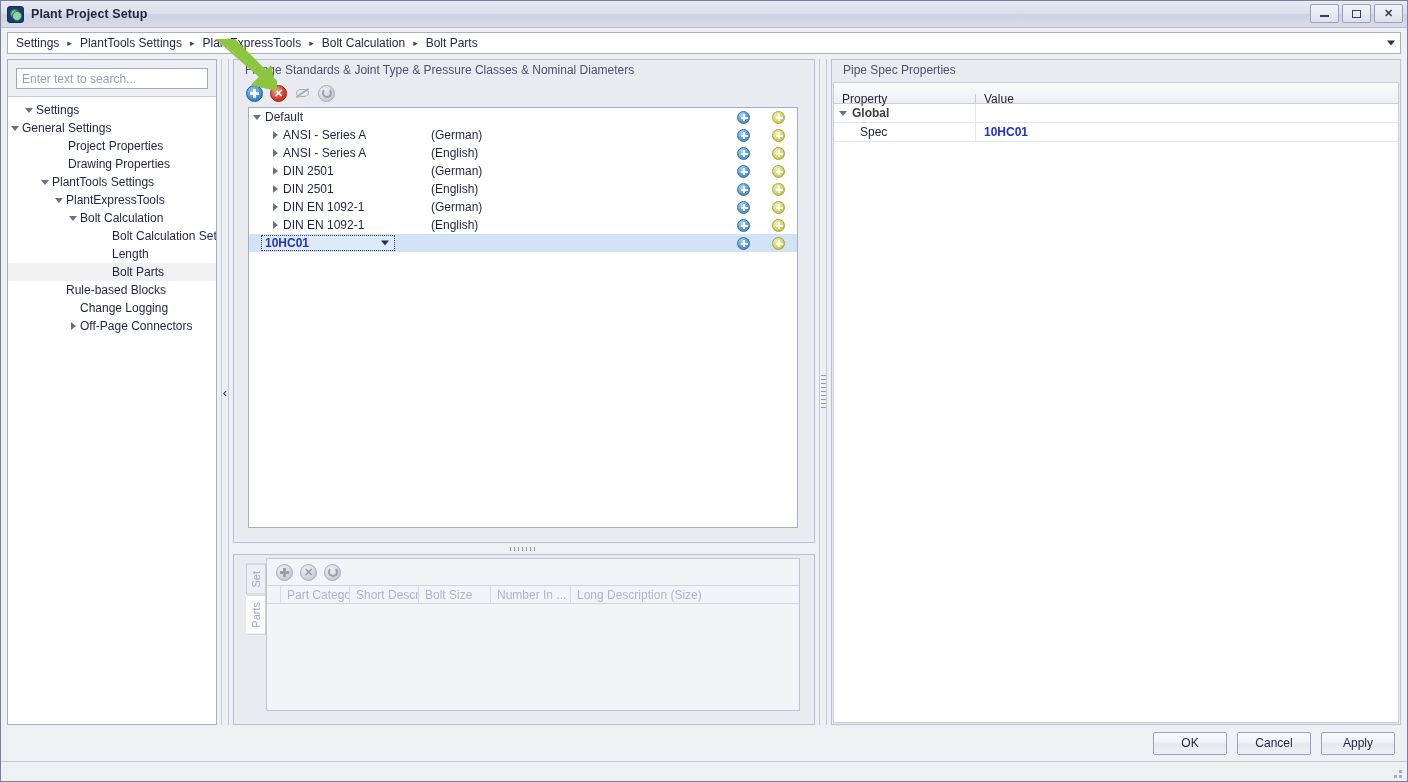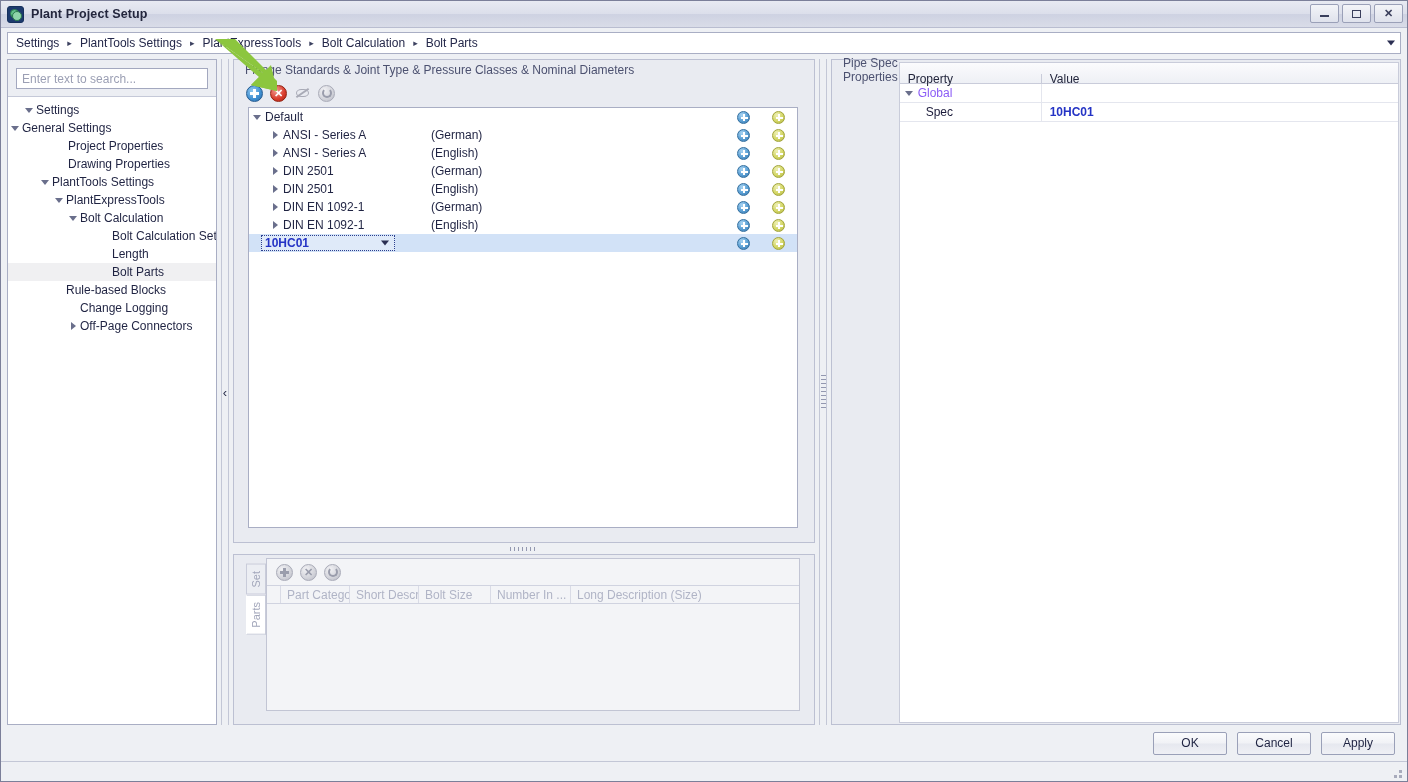--- a/index.html
+++ b/index.html
@@ -436,21 +436,21 @@
     width: 570px;
     flex: 0 0 570px;
     display: flex;
     flex-direction: column;
   }
   .prop-group {
     flex: 1 1 auto;
     border: 1px solid #bcc0d2;
     background: #e9ebf1;
     display: flex;
-    flex-direction: row;
+    flex-direction: column;
     min-height: 0;
   }
   .prop-title {
     height: 20px; flex: 0 0 20px;
     display: flex; align-items: center;
     padding-left: 11px;
     font-size: 12px;
     color: #4c5170;
   }
   .prop-table {
@@ -482,21 +482,21 @@
     border-bottom: 1px solid #e4e6ee;
   }
   .pt-row .tw { width: 18px; flex: 0 0 18px; display:flex; align-items:center; justify-content:center; }
   .pt-row .k {
     width: 124px; flex: 0 0 124px;
     border-right: 1px solid #e4e6ee;
     height: 100%;
     display: flex; align-items: center;
   }
   .pt-row .v { flex: 1 1 auto; padding-left: 8px; }
-  .pt-row.group .k { font-weight: normal; color: #8b5cf6; }
+  .pt-row.group .k { font-weight: bold; color: #404040; }
   .pt-row .v.link { color: #2433c5; font-weight: bold; }
 
   
   .footer {
     flex: 0 0 36px;
     height: 36px;
     display: flex;
     align-items: center;
     justify-content: flex-end;
     padding-right: 12px;

